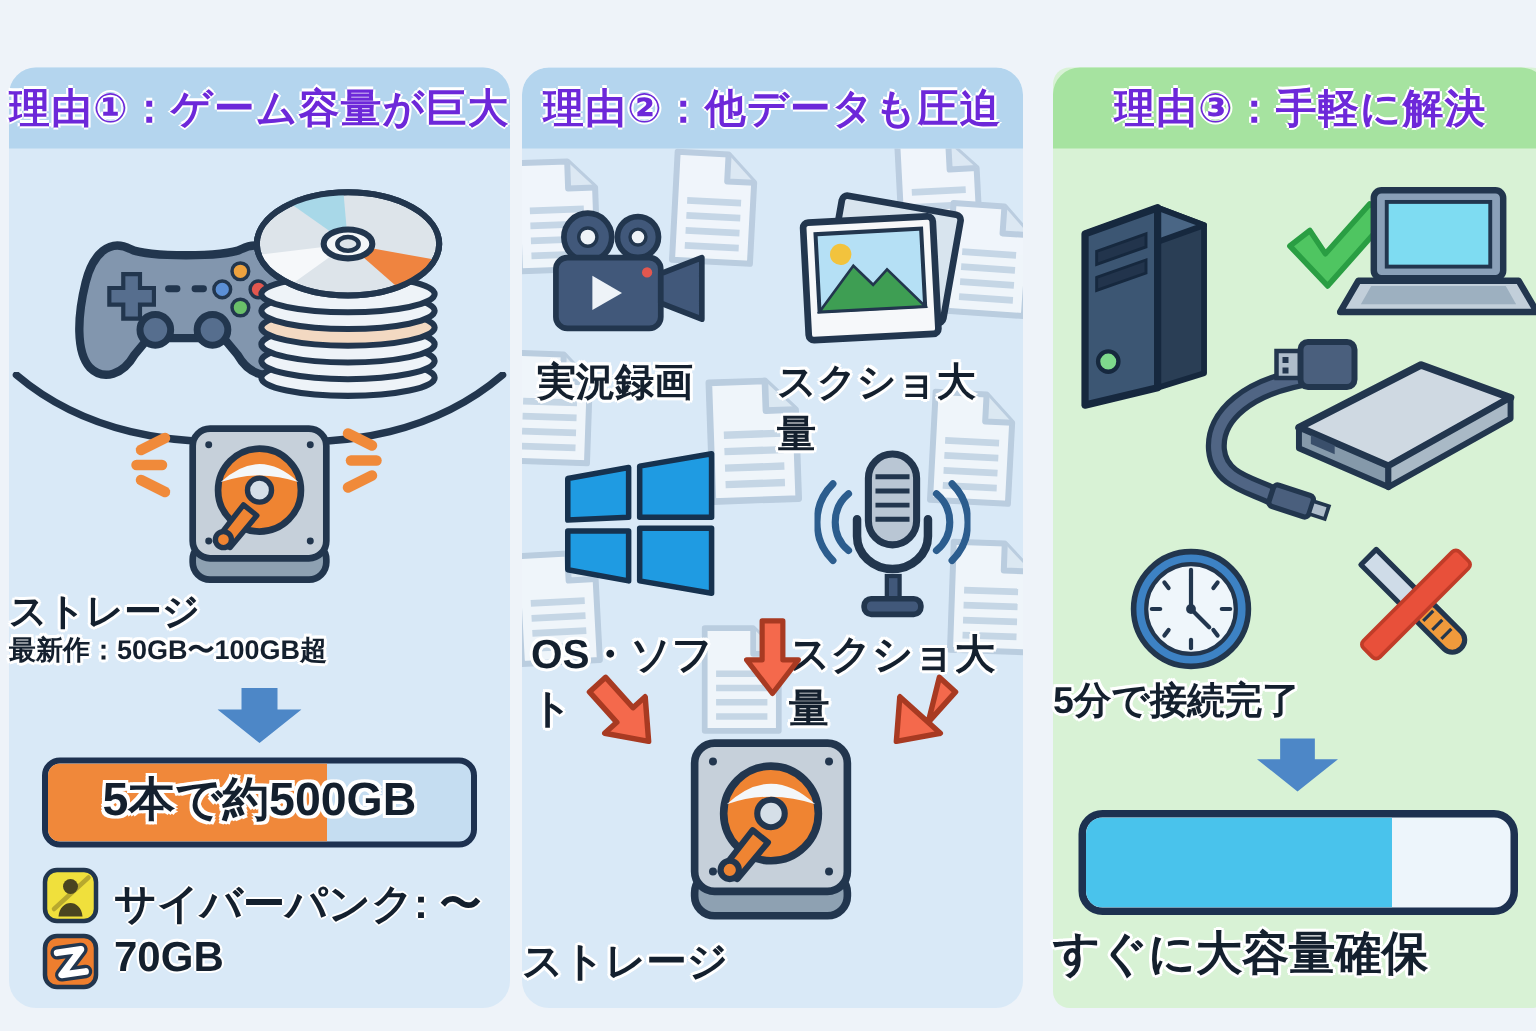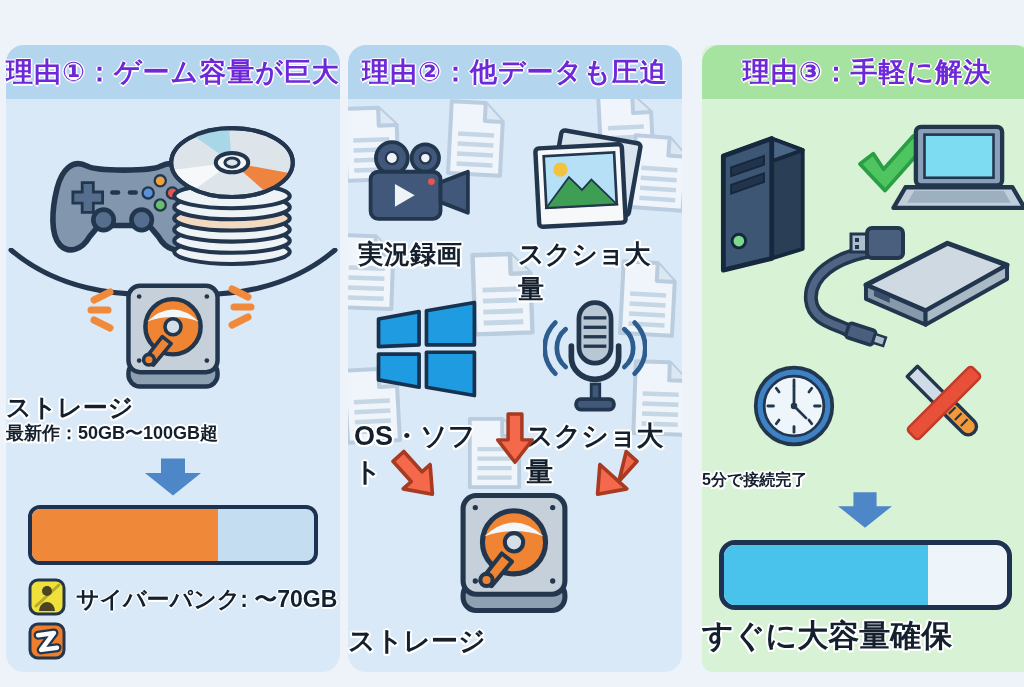--- a/index.html
+++ b/index.html
@@ -17,21 +17,21 @@
   .hdr-green { background:#a6e3a0; }
   .lbl { position:absolute; font-weight:800; color:#14202e; text-align:left;
     text-shadow:2px 0 0 #fff,-2px 0 0 #fff,0 2px 0 #fff,0 -2px 0 #fff,
       1.5px 1.5px 0 #fff,-1.5px 1.5px 0 #fff,1.5px -1.5px 0 #fff,-1.5px -1.5px 0 #fff; }
   .bar { position:absolute; border:4px solid #1d3150; border-radius:12px; background:#c5ddf1; overflow:hidden; }
   .bar-fill { position:absolute; left:0; top:0; bottom:0; border-radius:6px 0 0 6px; }
   .bar-label { position:absolute; left:0; right:0; top:50%; transform:translateY(-54%);
     font-weight:800; font-size:31px; color:#14202e; text-align:center;
     text-shadow:2px 0 0 #fff,-2px 0 0 #fff,0 2px 0 #fff,0 -2px 0 #fff,
       2px 2px 0 #fff,-2px 2px 0 #fff,2px -2px 0 #fff,-2px -2px 0 #fff; }
-  .game-row-text { position:absolute; font-weight:800; font-size:23px; color:#14202e;
+  .game-row-text { position:absolute; font-weight:800; font-size:28px; color:#14202e;
     text-shadow:1.5px 0 0 #fff,-1.5px 0 0 #fff,0 1.5px 0 #fff,0 -1.5px 0 #fff; }
   svg { display:block; }
 </style>
 </head>
 <body>
 
 <div class="canvas">
 
   <div class="panel panel-blue" style="left:6px; width:334px;">
     <div class="panel-header hdr-blue">理由①：ゲーム容量が巨大</div>
@@ -102,20 +102,21 @@
 
     <div class="lbl" style="left:0; width:334px; top:346px; font-size:25px;">ストレージ</div>
     <div class="lbl" style="left:0; width:334px; top:376px; font-size:18px;">最新作：50GB〜100GB超</div>
 
     <svg class="abs" style="left:139px; top:413px;" width="56" height="38" viewBox="0 0 70 46">
       <polygon points="20,0 50,0 50,18 70,18 35,46 0,18 20,18" fill="#4d87c7"></polygon>
     </svg>
 
     <div class="bar" style="left:22px; top:460px; width:290px; height:60px;">
       <div class="bar-fill" style="background: rgb(240, 136, 58); width: 66%;"></div>
+      <div class="bar-label">5本で約500GB</div>
     </div>
 
     <svg class="abs" style="left:22px; top:533px;" width="38" height="38" viewBox="0 0 38 38">
       <rect x="2" y="2" width="34" height="34" rx="8" fill="#f0e03c" stroke="#22364e" stroke-width="3"></rect>
       <line x1="8" y1="28" x2="31" y2="7" stroke="#b7a82e" stroke-width="3" stroke-linecap="round"></line>
       <circle cx="19" cy="13" r="5" fill="#4a4420"></circle>
       <path d="M11,33 C12,21 26,21 27,33 Z" fill="#4a4420"></path>
     </svg>
     <div class="game-row-text" style="left:70px; top:539px;">サイバーパンク: 〜70GB</div>
 
@@ -311,21 +312,21 @@
         <rect x="58" y="45" width="46" height="19" rx="9" fill="#f09a3c" stroke="#22364e" stroke-width="4"></rect>
         <line x1="68" y1="49" x2="68" y2="60" stroke="#22364e" stroke-width="2.5"></line>
         <line x1="78" y1="49" x2="78" y2="60" stroke="#22364e" stroke-width="2.5"></line>
         <line x1="88" y1="49" x2="88" y2="60" stroke="#22364e" stroke-width="2.5"></line>
       </g>
       <g transform="rotate(-45 55 55)">
         <rect x="2" y="46" width="106" height="18" rx="4" fill="#e8503a" stroke="#c13c28" stroke-width="3"></rect>
       </g>
     </svg>
 
-    <div class="lbl" style="left:0; width:178px; top:405px; font-size:16px;margin-top:20px;">5分で接続完了</div>
+    <div class="lbl" style="left:0; width:178px; top:405px; font-size:25px;">5分で接続完了</div>
 
     <svg class="abs" style="left:136px; top:445px;" width="54" height="40" viewBox="0 0 70 46">
       <polygon points="20,0 50,0 50,18 70,18 35,46 0,18 20,18" fill="#4d87c7"></polygon>
     </svg>
 
     <div class="bar" style="left:17px; top:495px; width:293px; height:70px; border-width:5px; border-radius:16px; background:#edf5fb;">
       <div class="bar-fill" style="background: rgb(73, 195, 236); width: 72%;"></div>
     </div>
 
     <div class="lbl" style="left:0; width:330px; top:570px; font-size:31px;">すぐに大容量確保</div>

